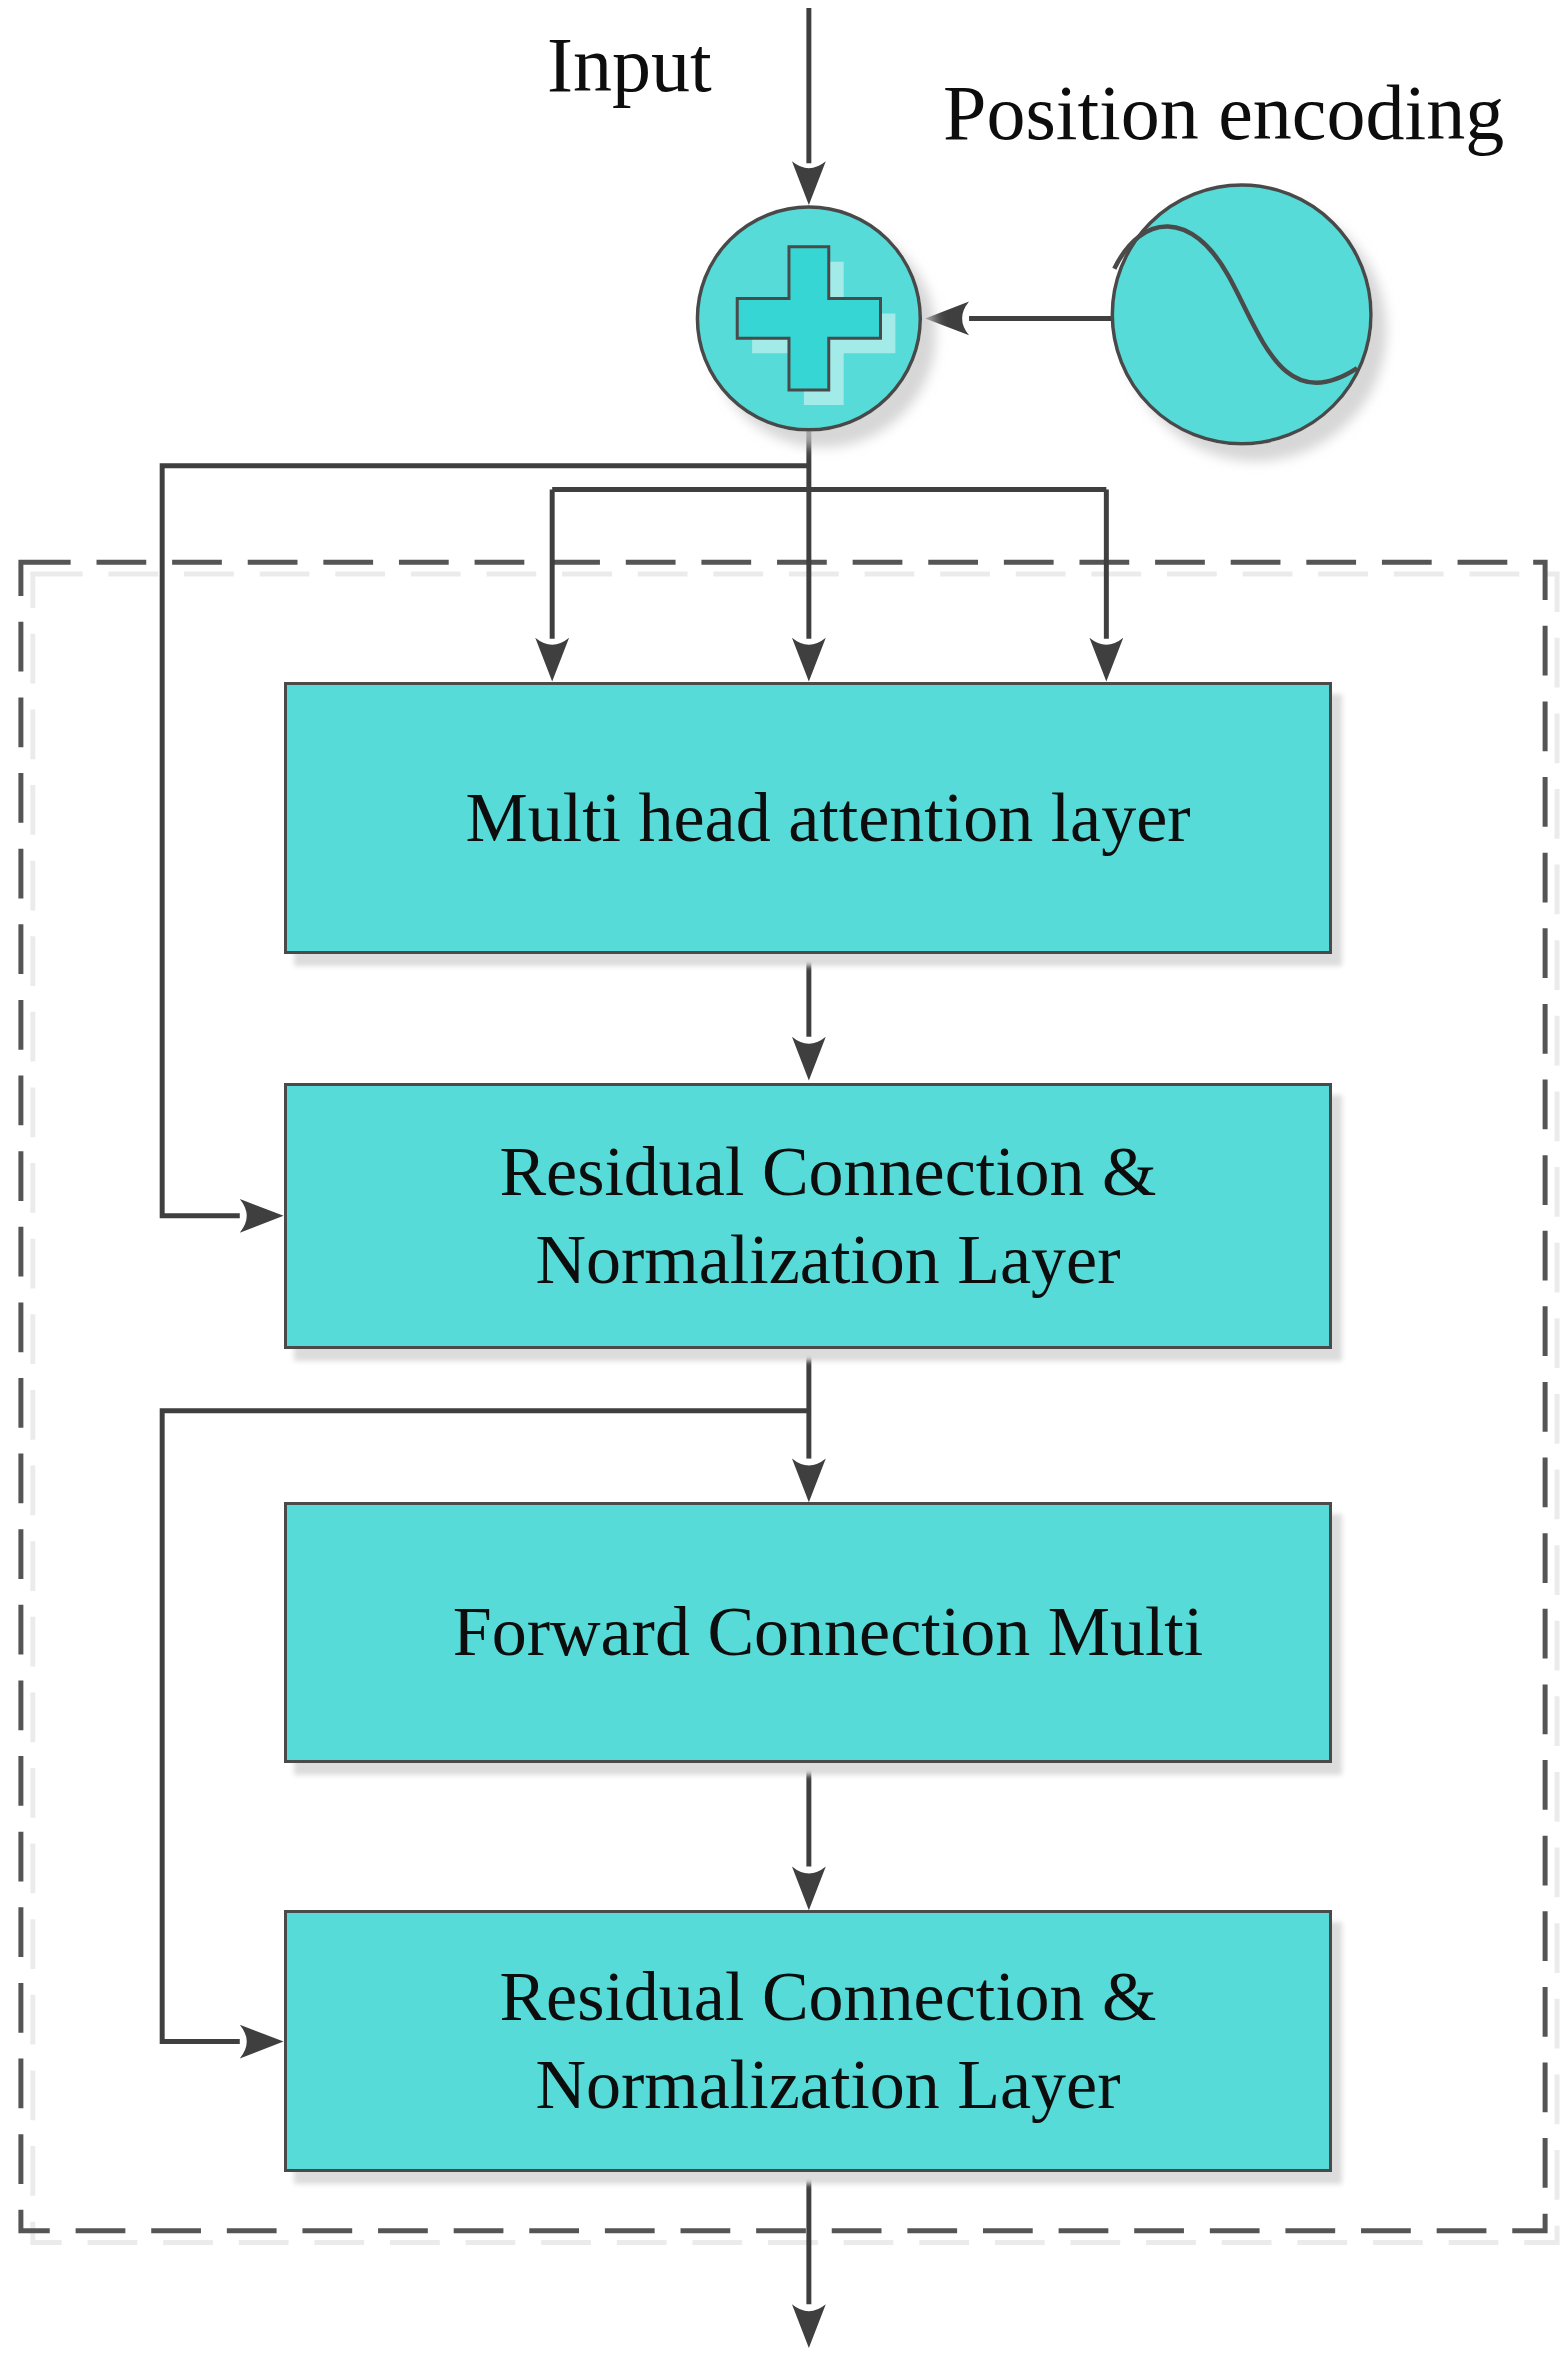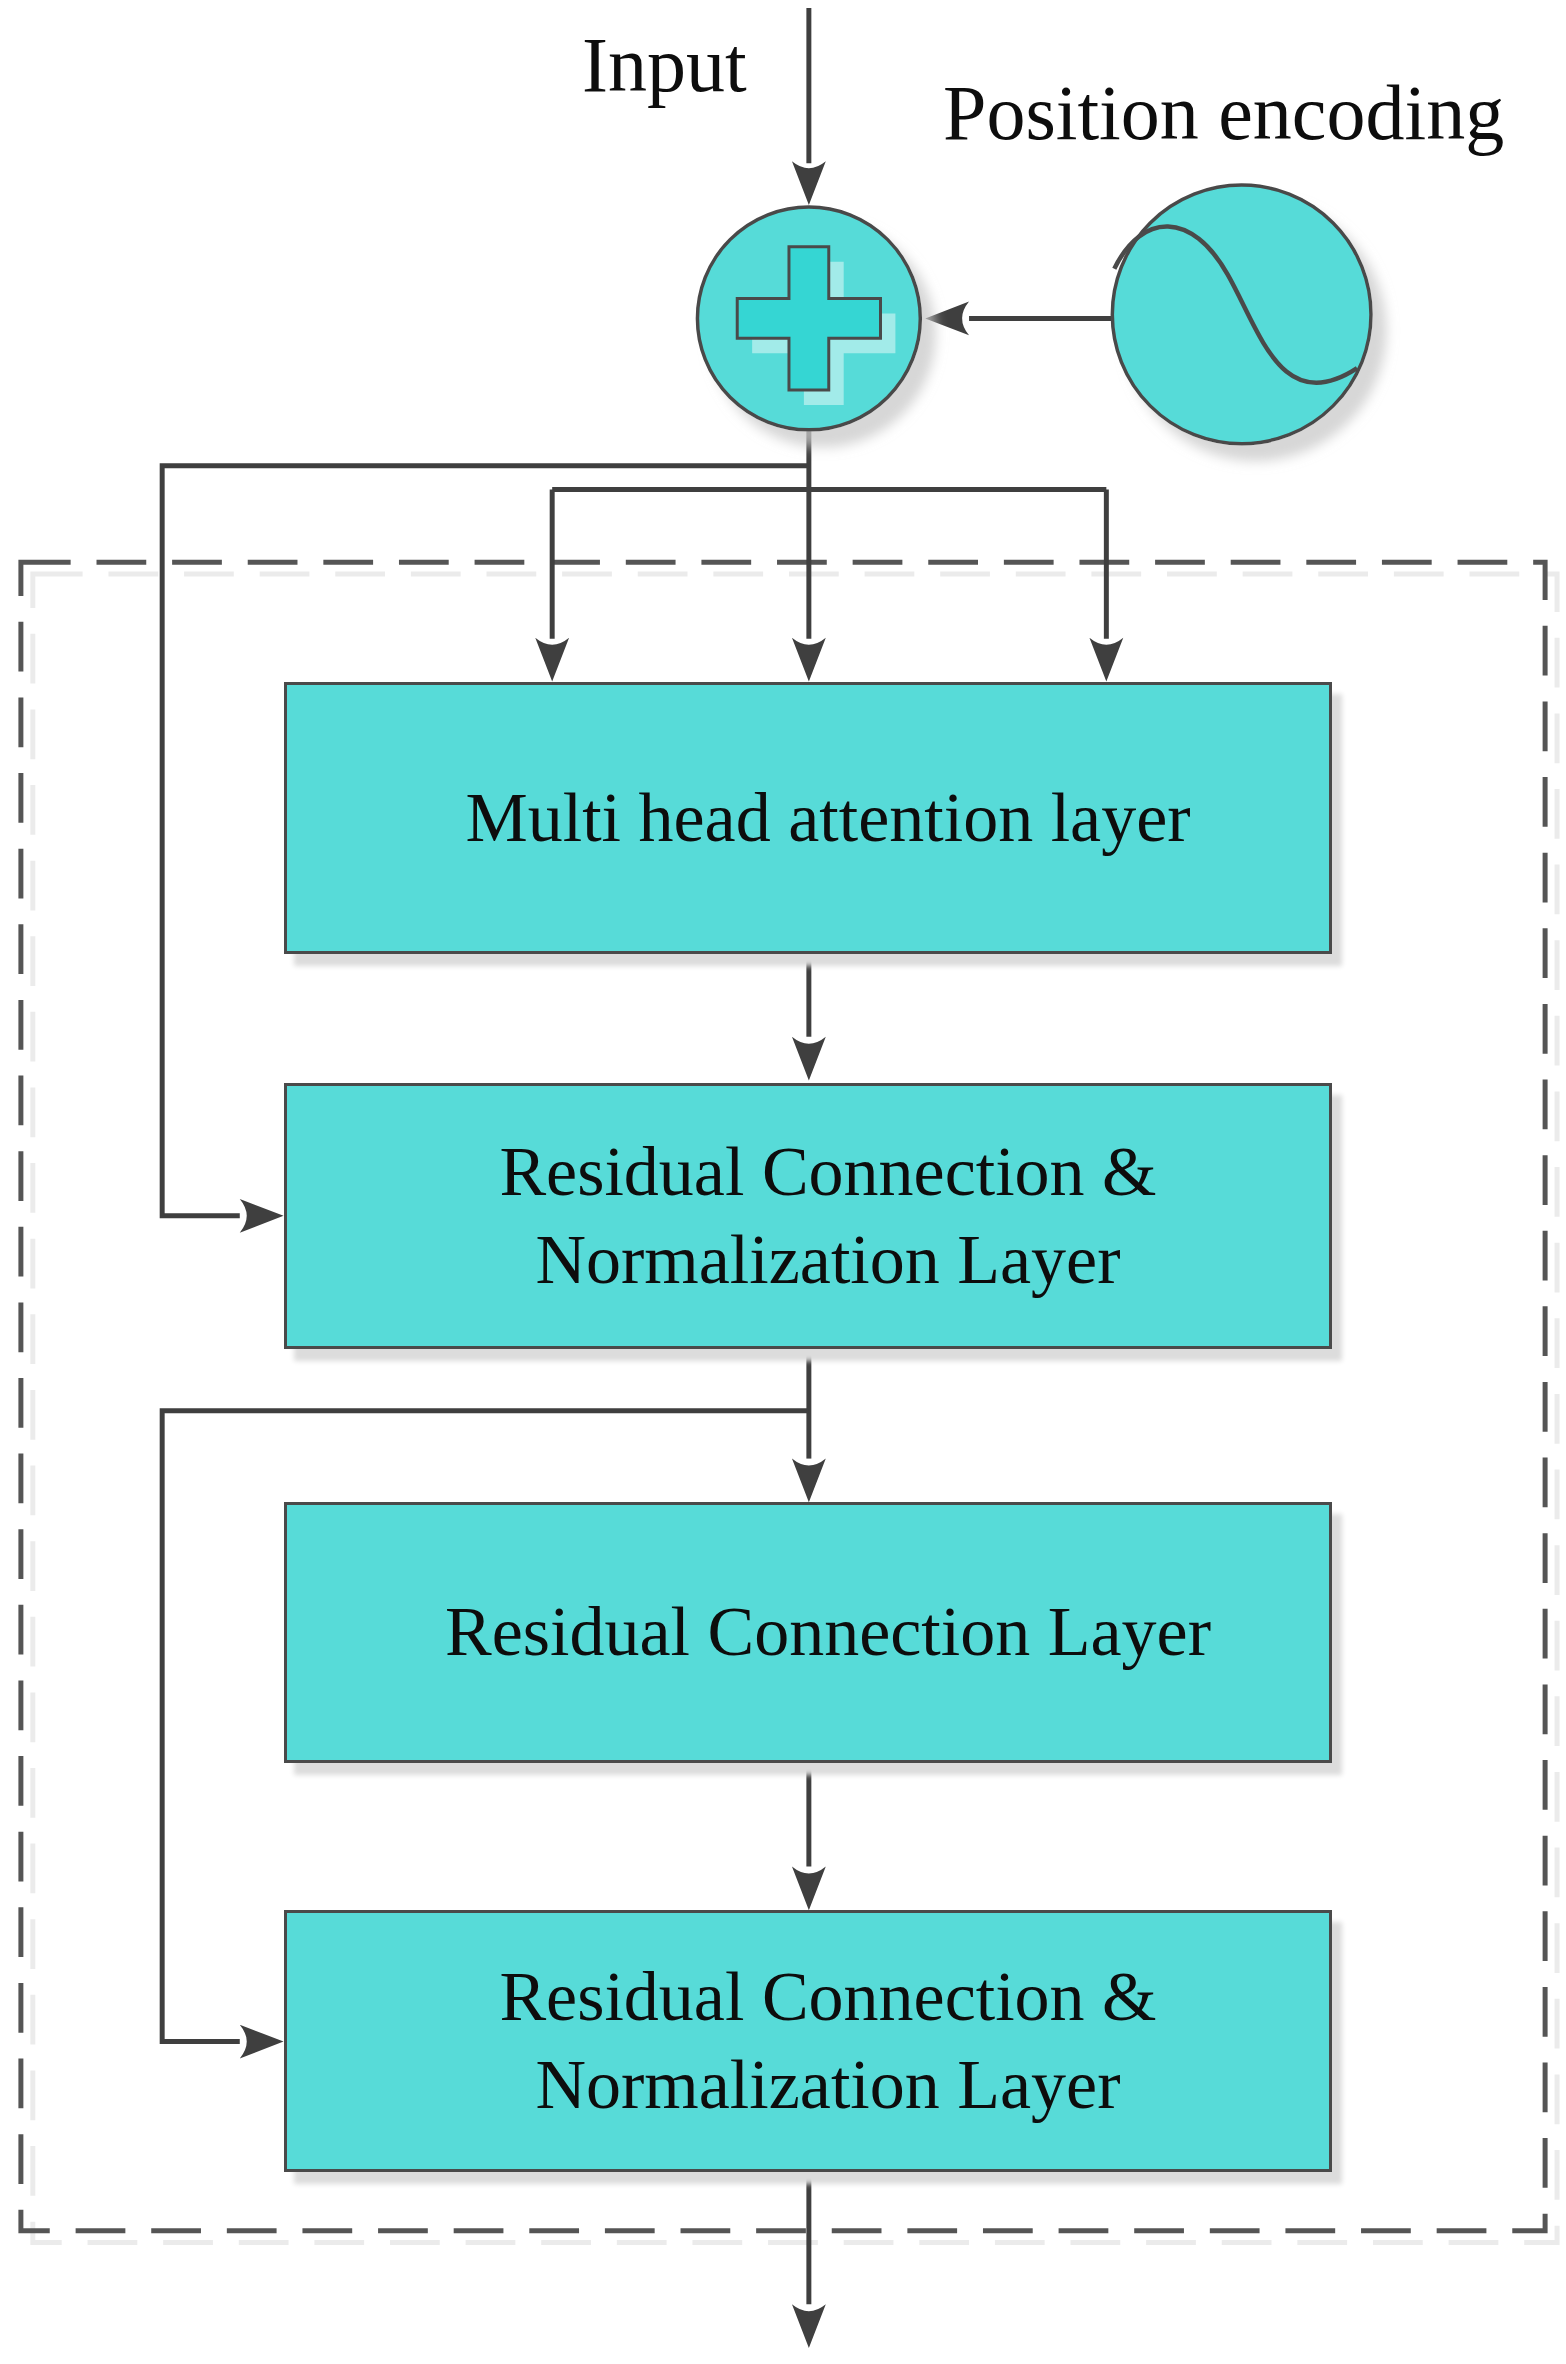--- a/index.html
+++ b/index.html
@@ -114,34 +114,34 @@
       <path class="plus-halo" d="M808 263 H848 V315 H900 V355 H848 V407 H808 V355 H756 V315 H808 Z"></path>
       <path class="plus-shape" d="M793 248 H833 V300 H885 V340 H833 V392 H793 V340 H741 V300 H793 Z"></path>
     </g>
 
     <g>
       <circle class="circle-node" cx="1248" cy="316" r="130" filter="url(#softshadow)"></circle>
       <path class="sine-path" d="M1120 270 C1148 213 1198 212 1234 276 C1266 332 1288 420 1364 370"></path>
     </g>
   </svg>
 
-  <div class="float-label" style="left:547px;top:26px;margin-left:35px;">Input</div>
+  <div class="float-label" style="left:547px;top:26px;">Input</div>
   <div class="float-label" style="left:943px;top:58px;margin-top:16px;">Position encoding</div>
 
   <div class="box" style="top:682px;height:272px;">
     <div class="box-label">Multi head attention layer</div>
   </div>
 
   <div class="box" style="top:1083px;height:266px;">
     <div class="box-label">Residual Connection &amp;</div>
     <div class="box-label">Normalization Layer</div>
   </div>
 
   <div class="box" style="top:1502px;height:261px;">
-    <div class="box-label">Residual Connection Layer</div>
+    <div class="box-label">Forward Connection Multi</div>
   </div>
 
   <div class="box" style="top:1910px;height:262px;">
     <div class="box-label">Residual Connection &amp;</div>
     <div class="box-label">Normalization Layer</div>
   </div>
 
 </div>
 
 

